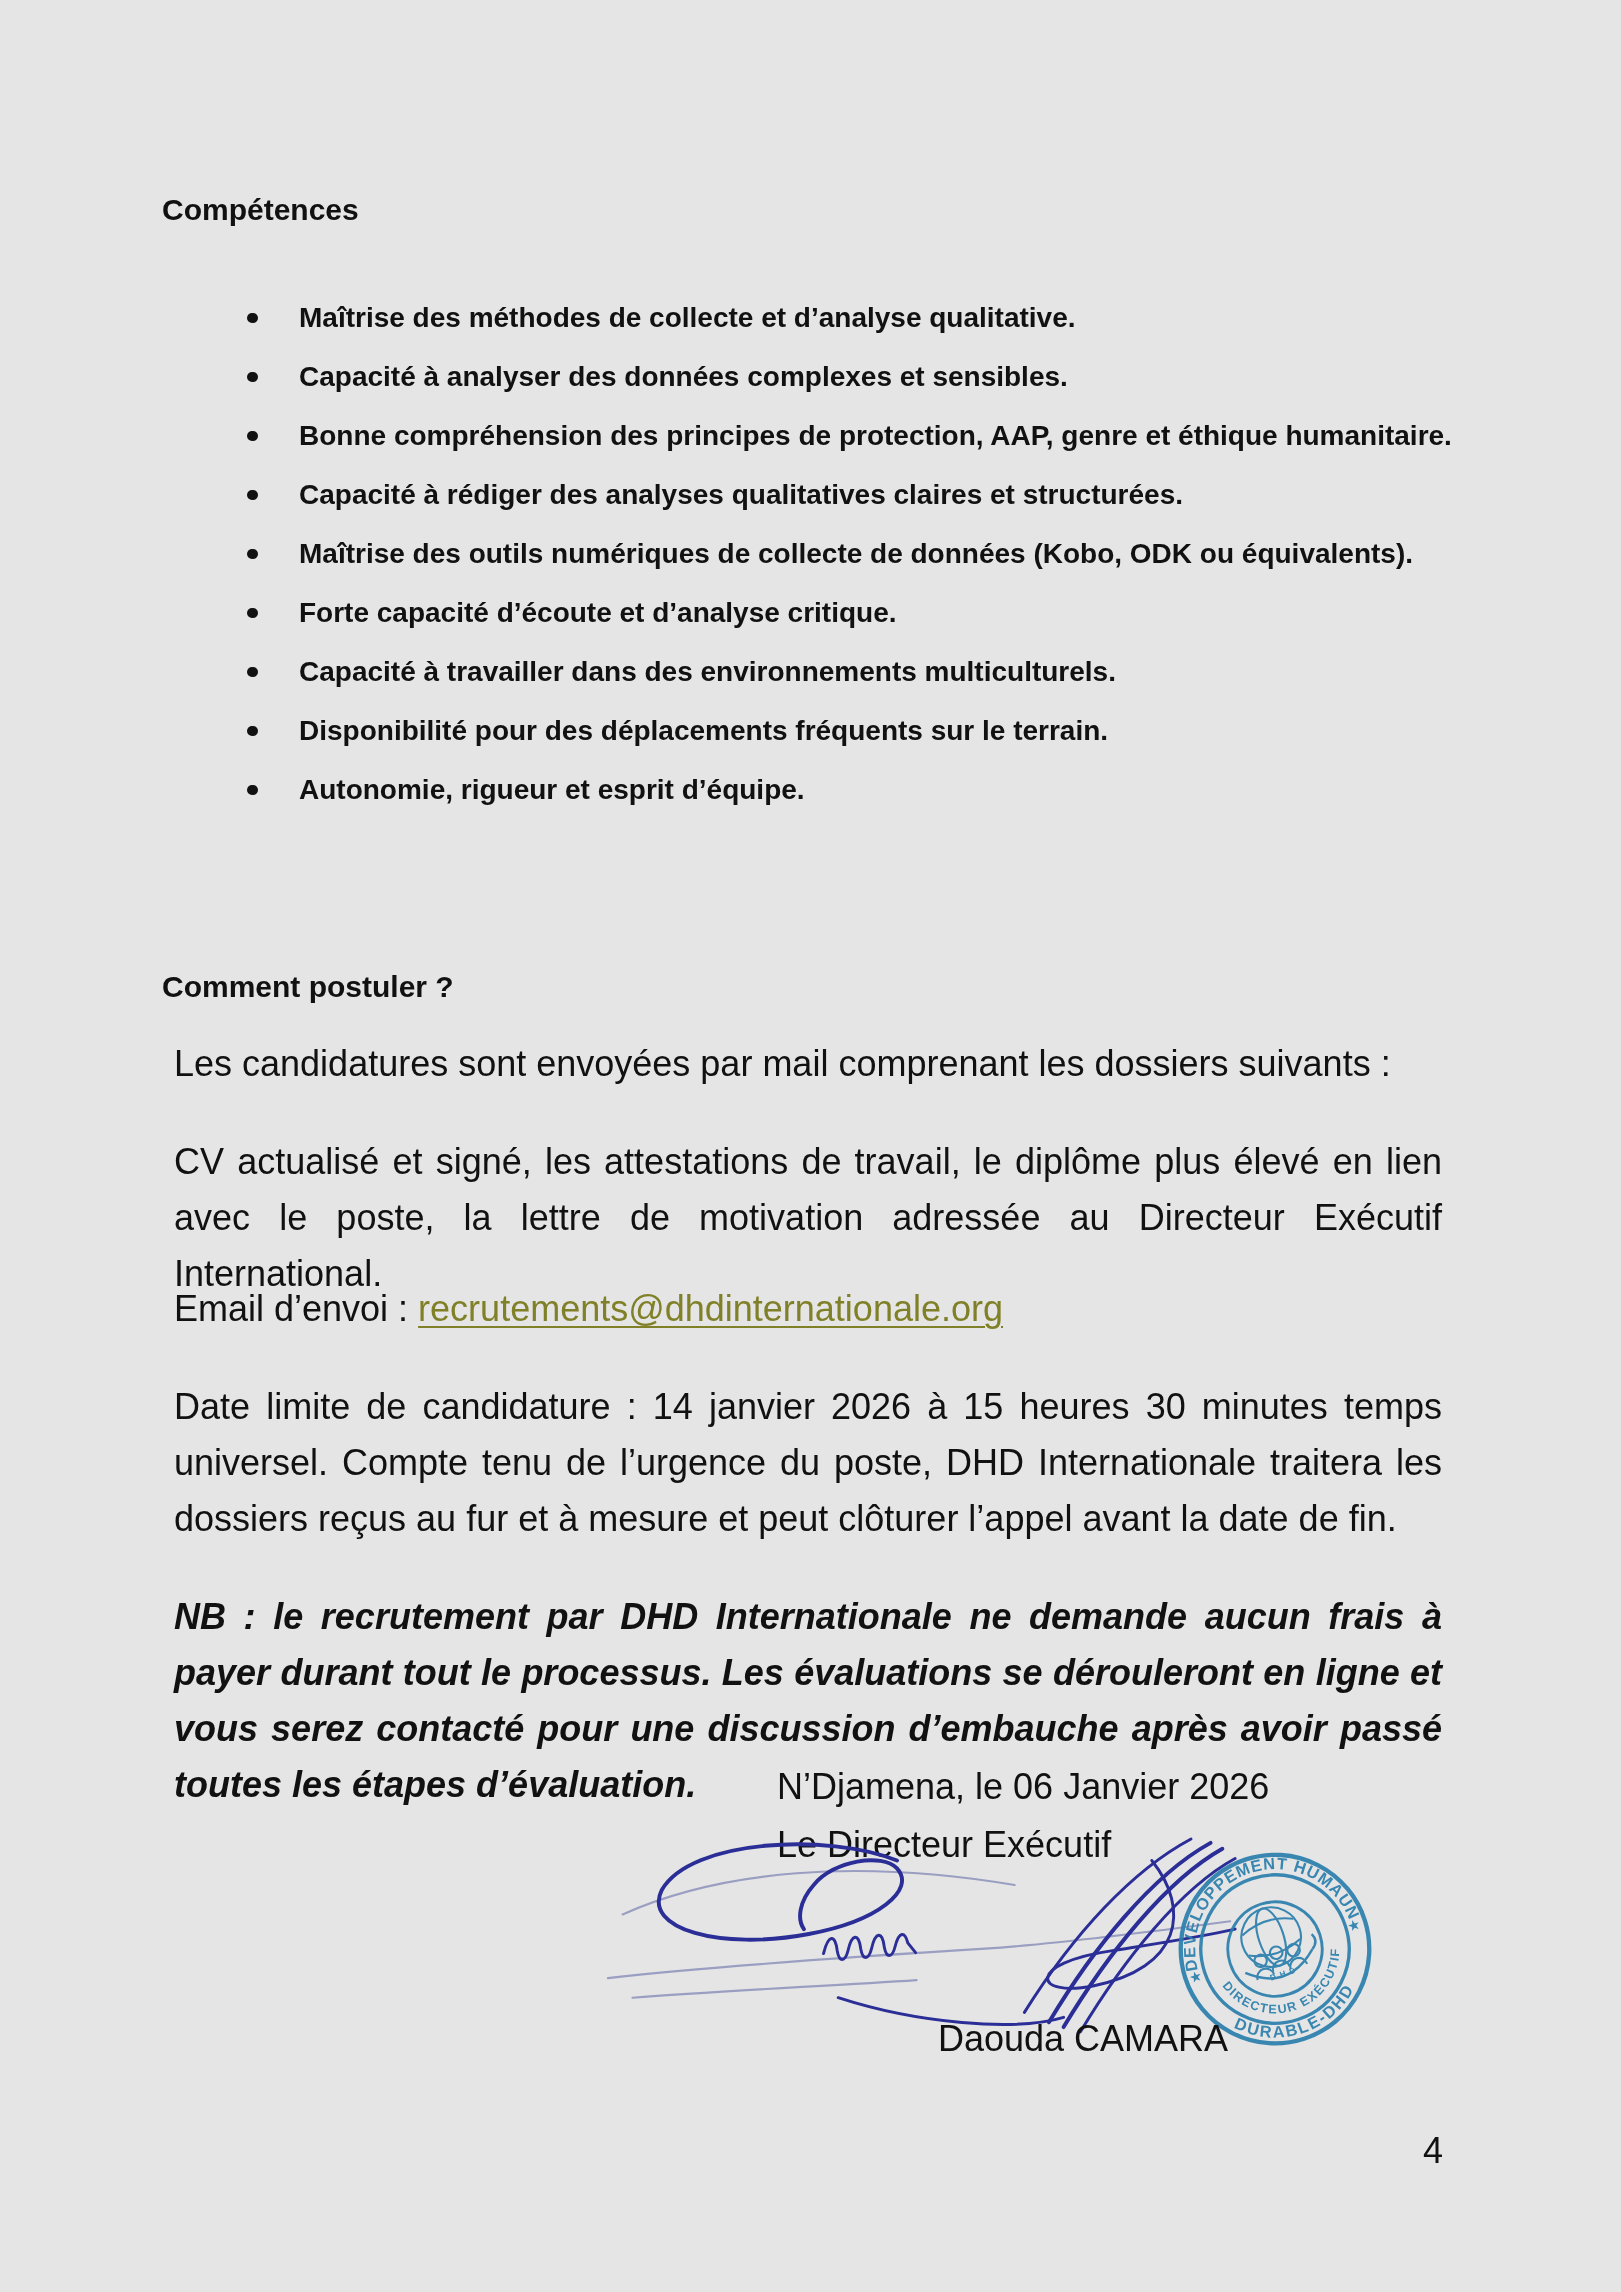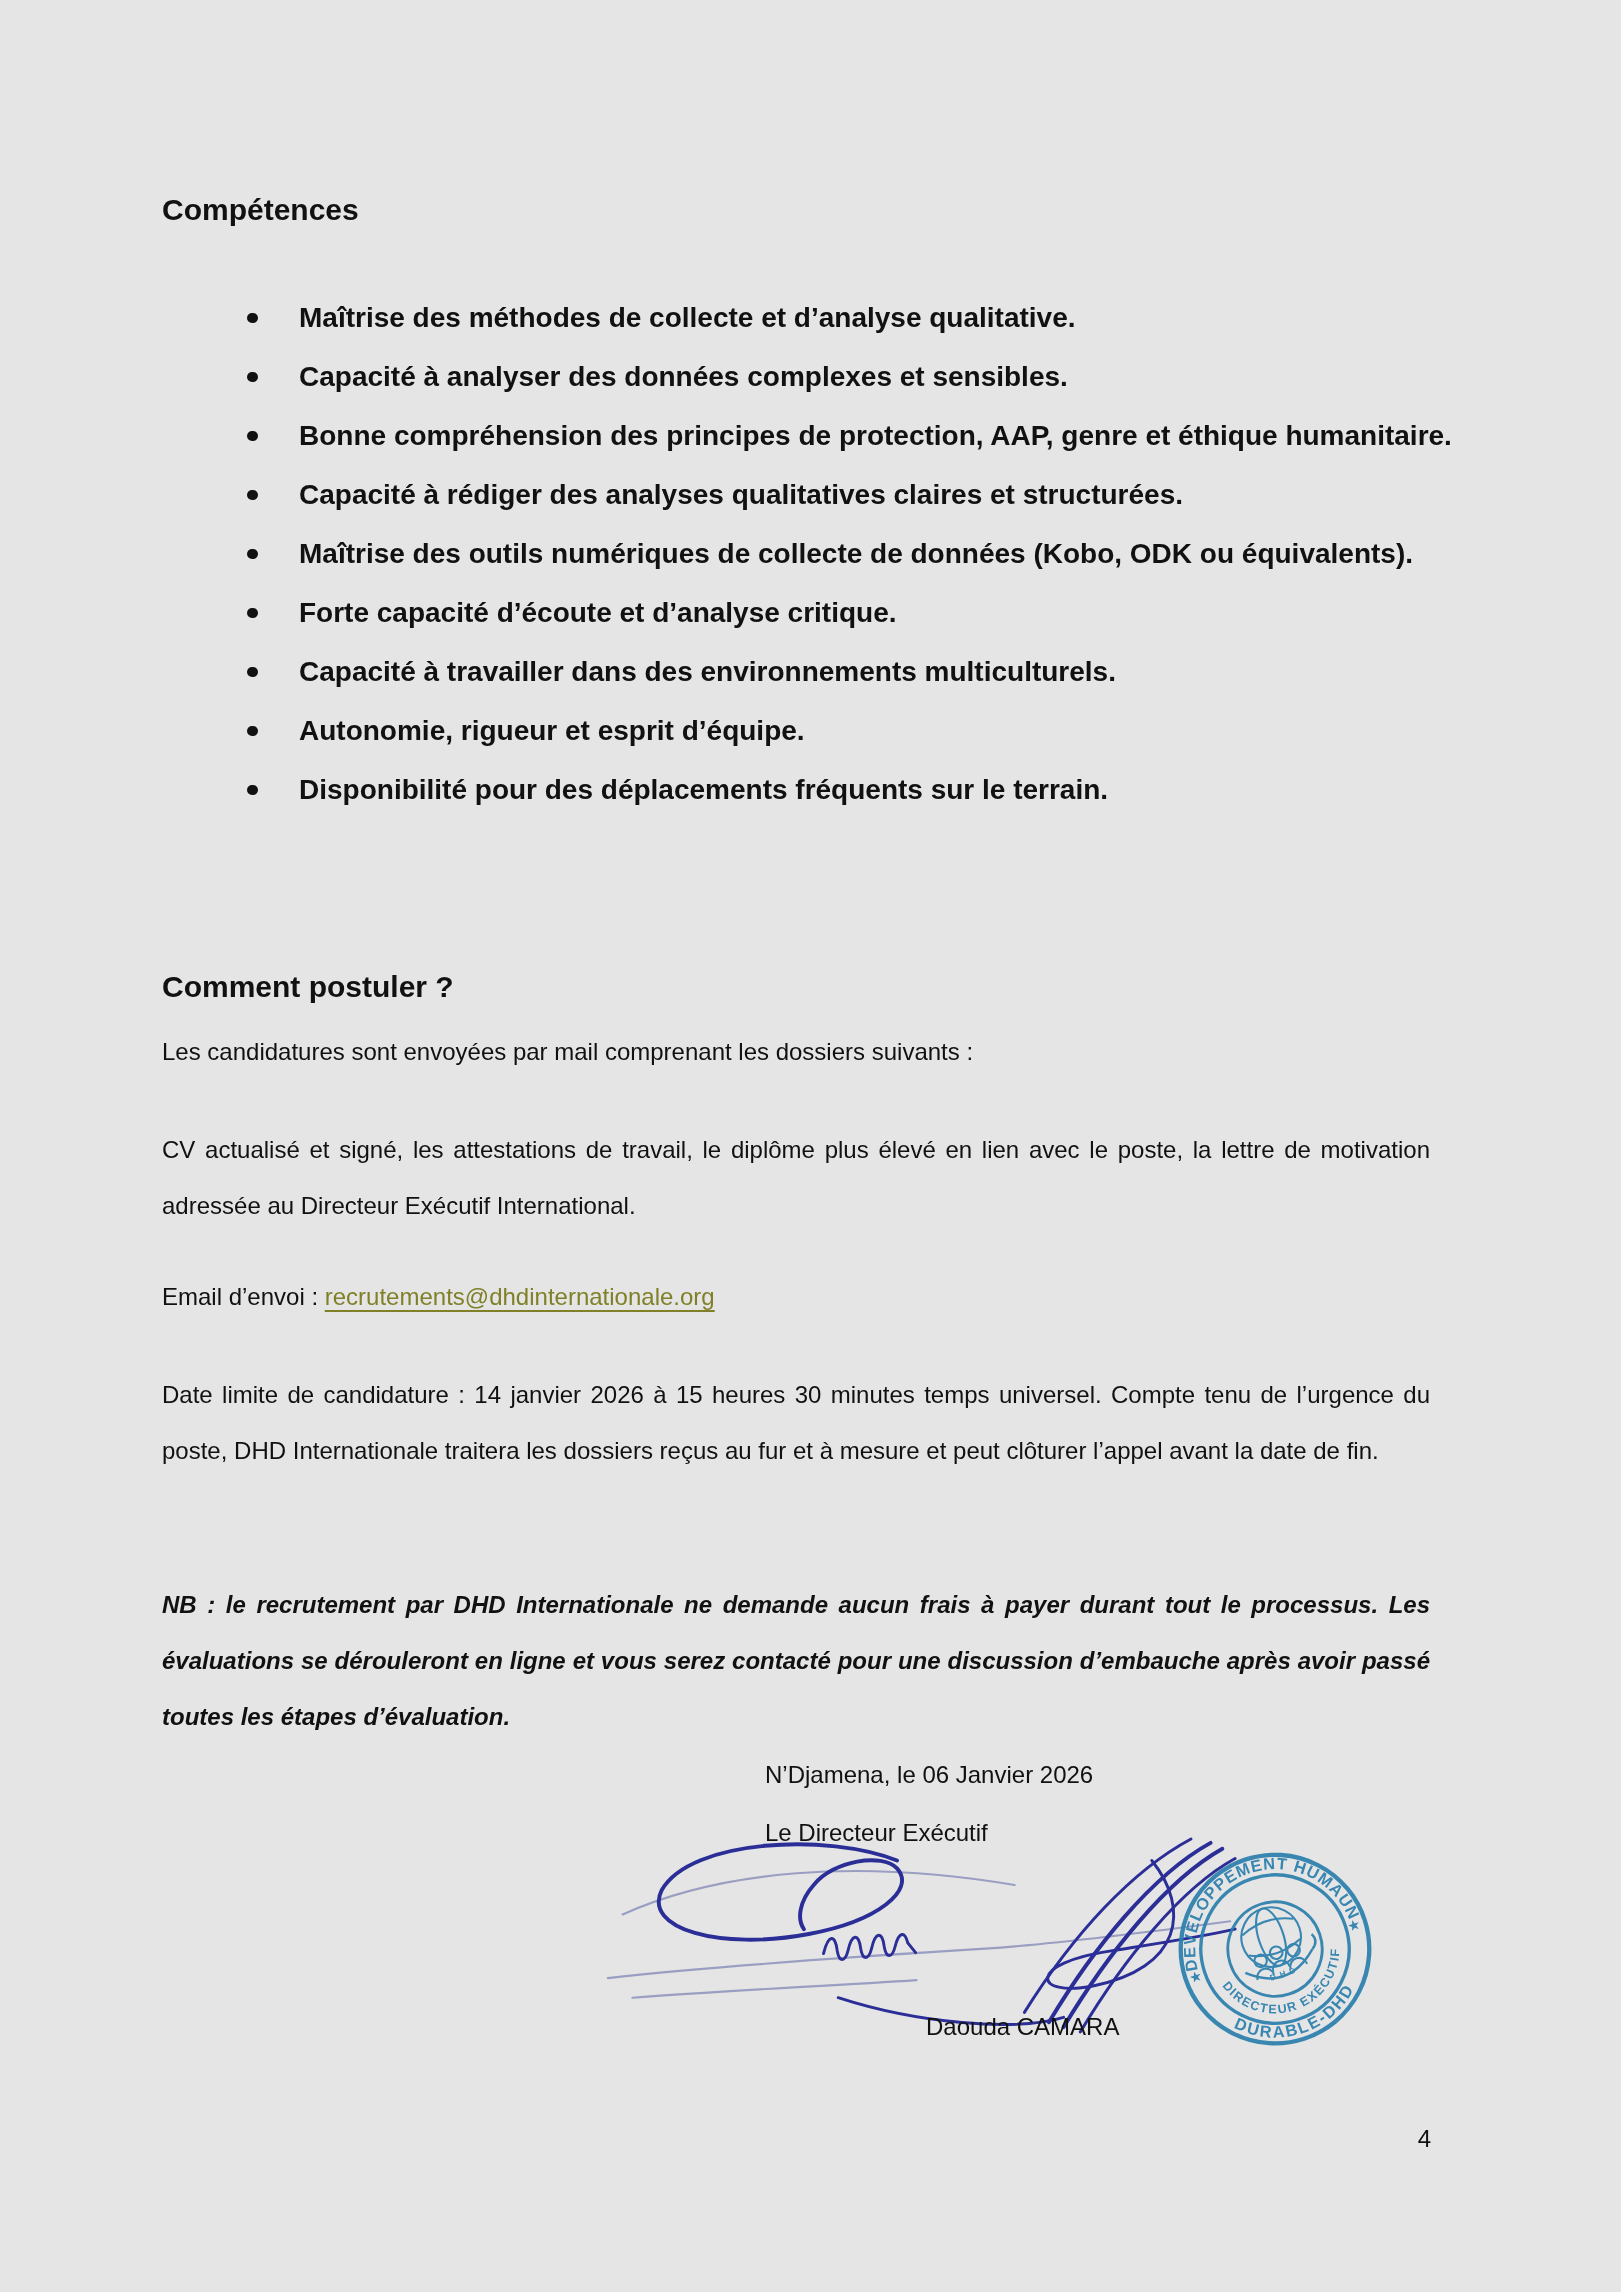--- a/index.html
+++ b/index.html
@@ -17,21 +17,21 @@
     margin:0 auto;
     overflow:hidden;
     font-family:"Liberation Sans","DejaVu Sans",sans-serif;
     color:var(--ink);
   }
   .abs{position:absolute;}
   h1.doc-h{
     margin:0;font-size:30px;font-weight:bold;line-height:39px;
     letter-spacing:0px;
   }
-  .body-txt{font-size:24px;line-height:56px;margin:0;}
+  .body-txt{font-size:36px;line-height:56px;margin:12px;}
   .block{left:162px;width:1268px;}
   .just{text-align:justify;}
   ul.bullets{
     list-style:none;margin:0;padding:0;
   }
   ul.bullets li{
     position:relative;height:59px;line-height:59px;
     padding-left:137px;font-size:28px;white-space:nowrap;
   }
   ul.bullets li::before{
@@ -54,22 +54,22 @@
   <h1 class="abs block doc-h" style="top:190px;">Compétences</h1>
 
   <ul class="abs block bullets" style="top:288px;font-weight:bold;">
     <li>Maîtrise des méthodes de collecte et d’analyse qualitative.</li>
     <li>Capacité à analyser des données complexes et sensibles.</li>
     <li>Bonne compréhension des principes de protection, AAP, genre et éthique humanitaire.</li>
     <li>Capacité à rédiger des analyses qualitatives claires et structurées.</li>
     <li>Maîtrise des outils numériques de collecte de données (Kobo, ODK ou équivalents).</li>
     <li>Forte capacité d’écoute et d’analyse critique.</li>
     <li>Capacité à travailler dans des environnements multiculturels.</li>
+    <li>Disponibilité pour des déplacements fréquents sur le terrain.</li>
     <li>Autonomie, rigueur et esprit d’équipe.</li>
-    <li>Disponibilité pour des déplacements fréquents sur le terrain.</li>
   </ul>
 
   <h1 class="abs block doc-h" style="top:967px;">Comment postuler ?</h1>
 
   <p class="abs block body-txt" style="top:1024px;">Les candidatures sont envoyées par mail comprenant les dossiers suivants :</p>
 
   <p class="abs block body-txt just" style="top:1122px;">CV actualisé et signé, les attestations de travail, le diplôme plus élevé en lien avec le poste, la lettre de motivation adressée au Directeur Exécutif International.</p>
 
   <p class="abs block body-txt" style="top:1269px;">
     <span>Email d’envoi : </span><a class="mail" href="#">recrutements@dhdinternationale.org</a>

